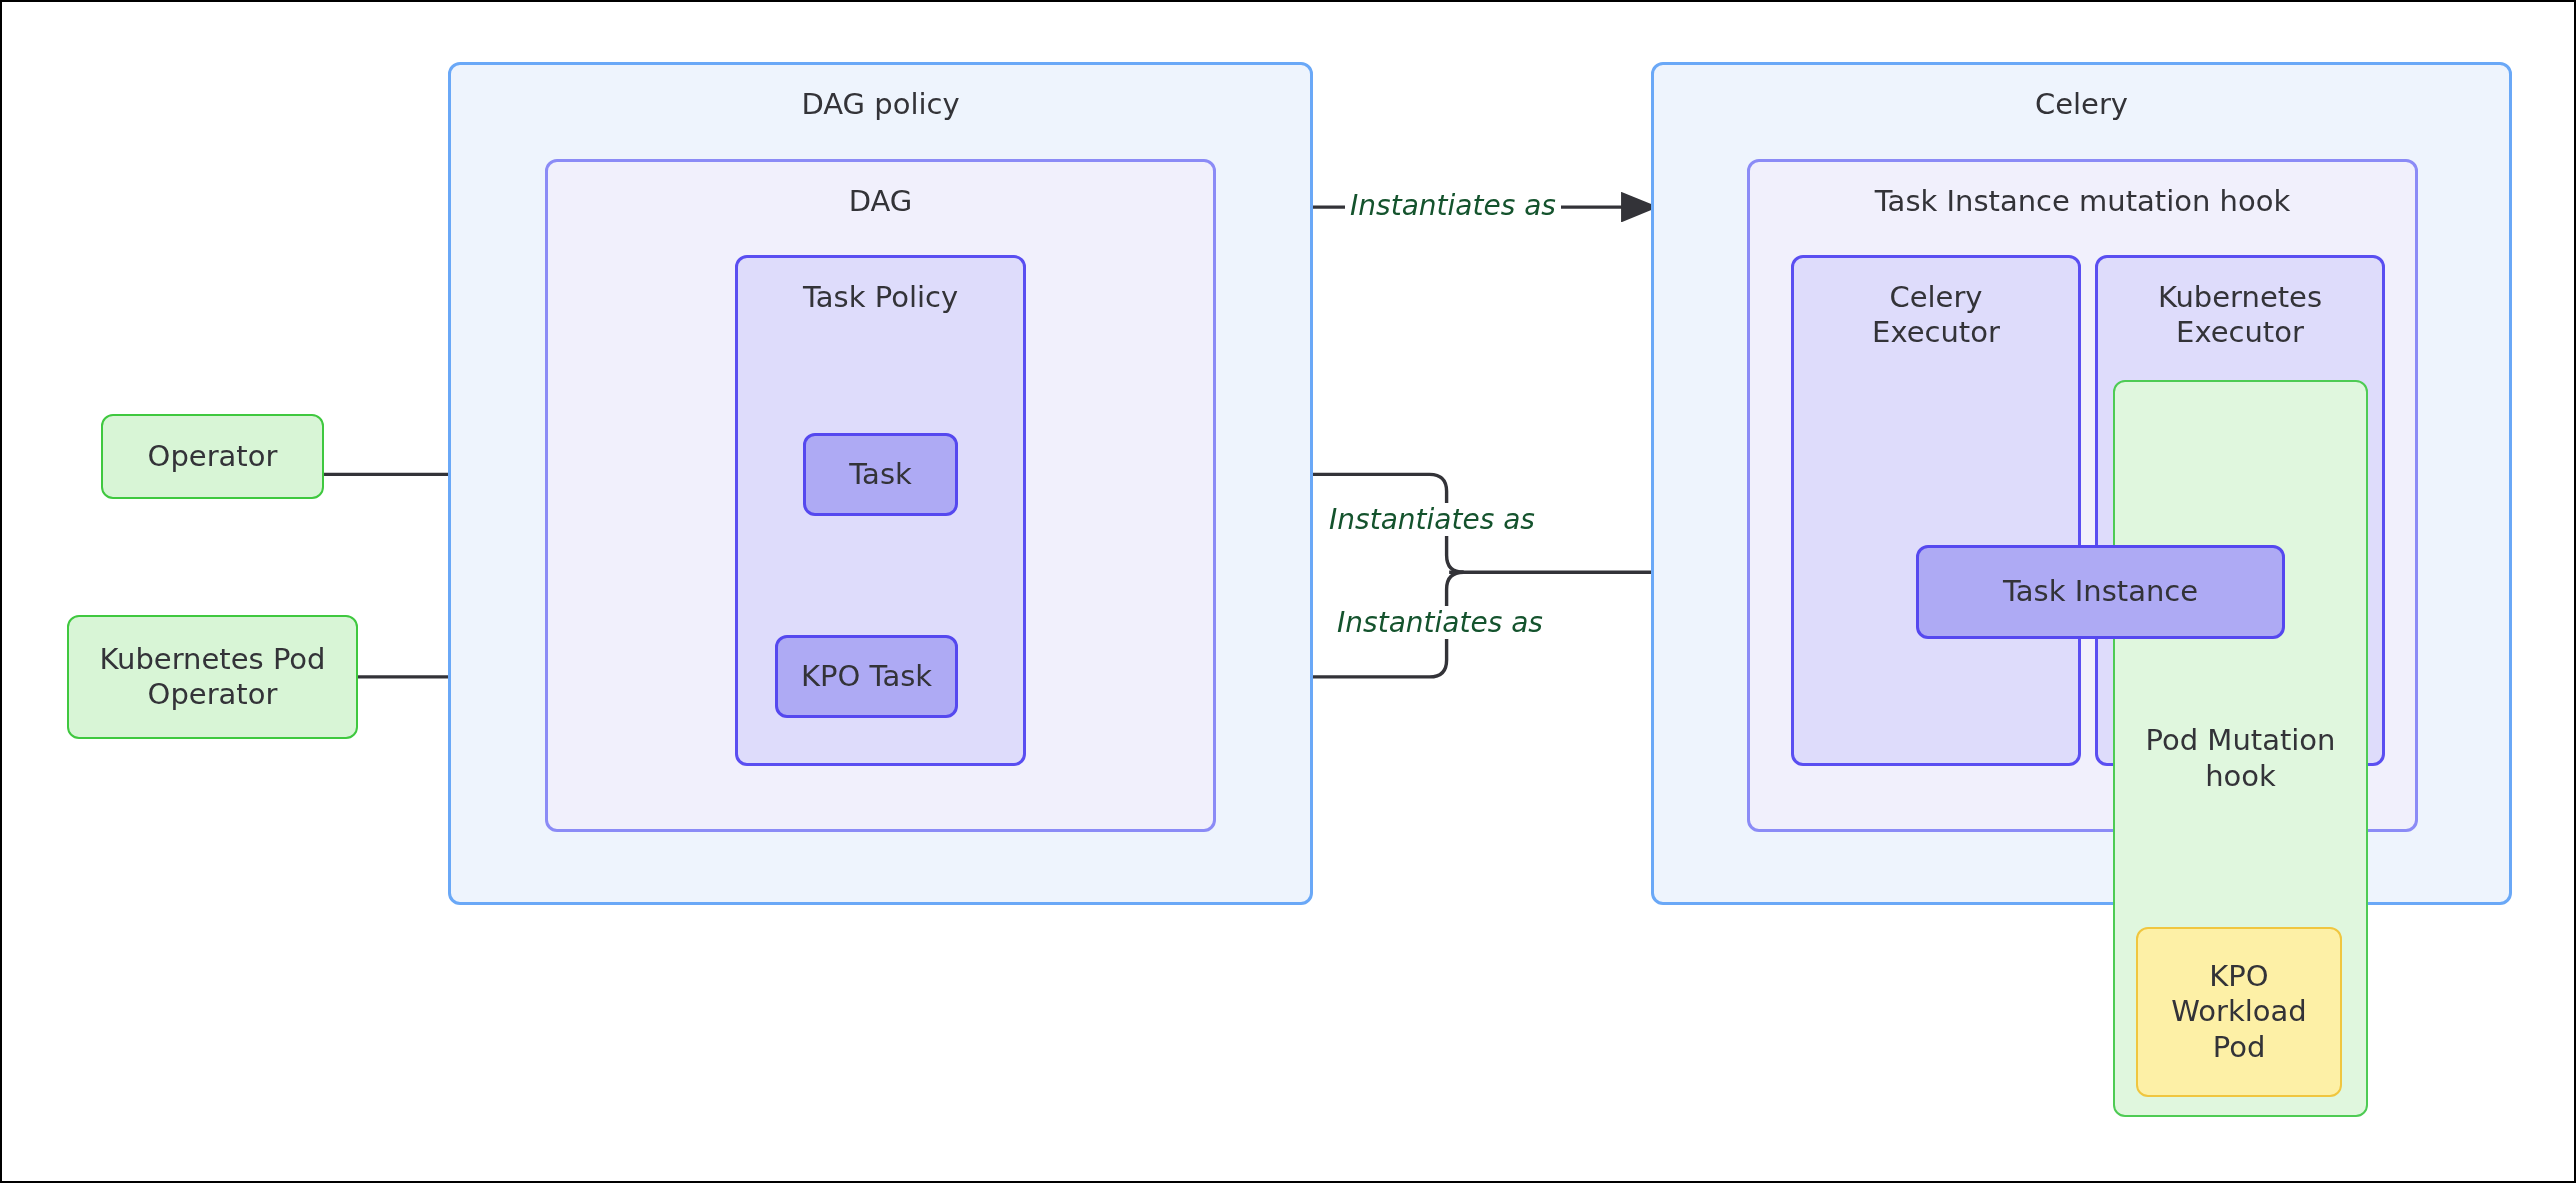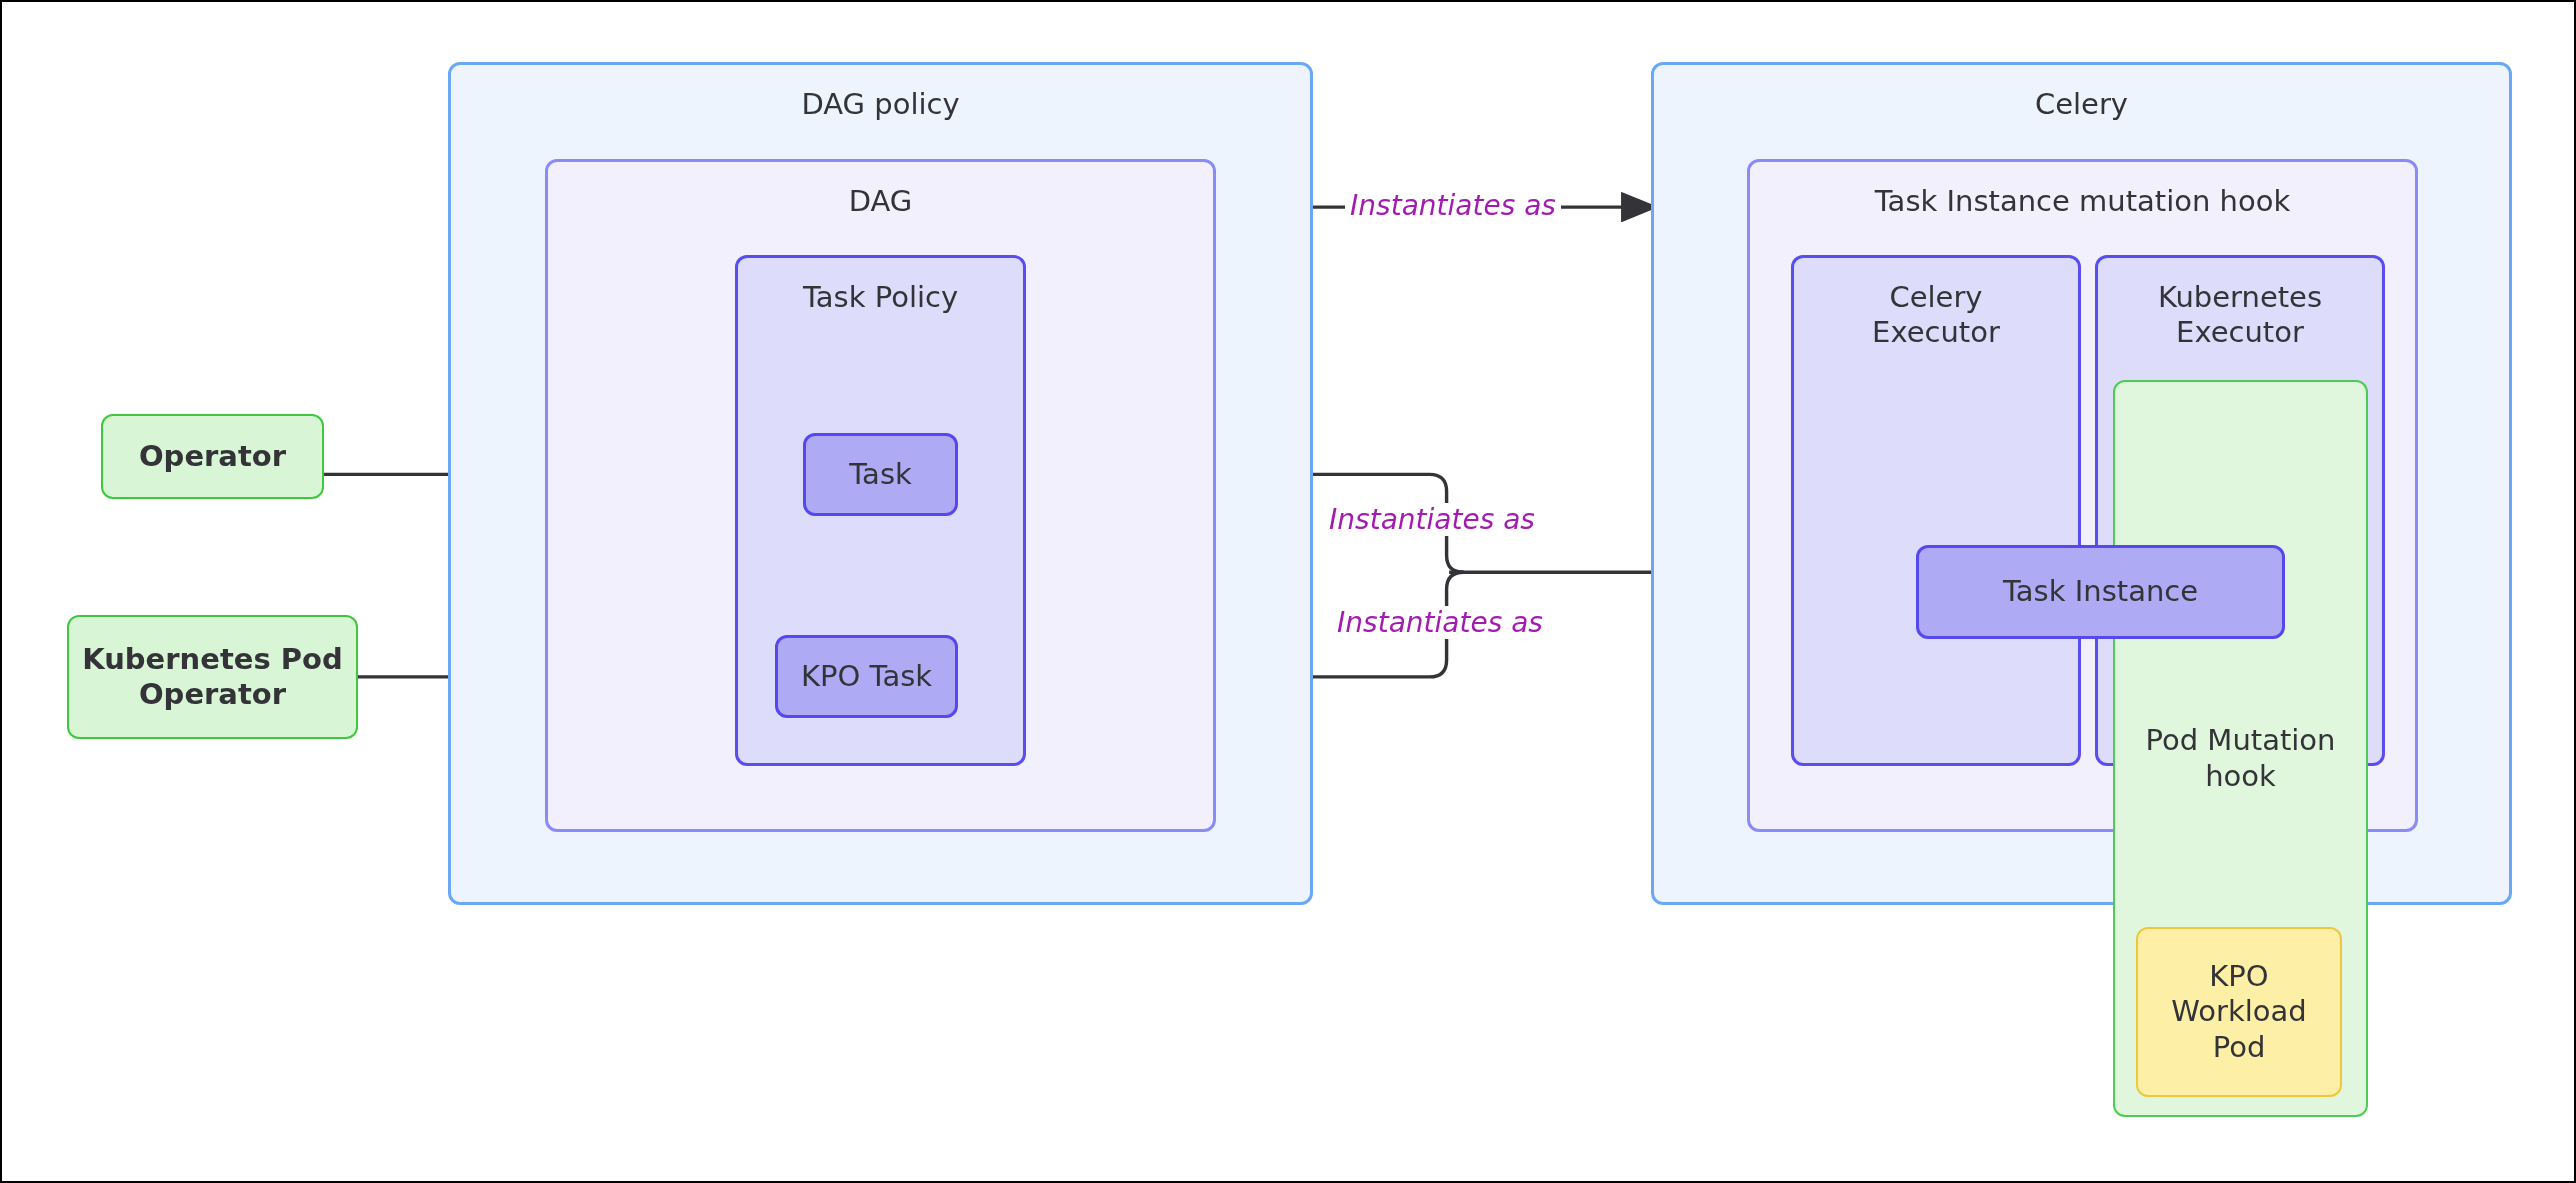--- a/index.html
+++ b/index.html
@@ -70,42 +70,41 @@
   
   .leaf-purple {
     background: #aeaaf4;
     border: 3.4px solid #5548ef;
     border-radius: 12px;
   }
   .leaf-green {
     background: #d8f5d6;
     border: 2.6px solid #3fc83f;
     border-radius: 12px;
-    font-weight: bold;
   }
   .leaf-yellow {
     background: #fdf0a6;
     border: 2.6px solid #f0c63f;
     border-radius: 12px;
   }
   .f34 { font-size: 29px; }
   
   #edges {
     position: absolute;
     left: 0; top: 0;
     width: 2576px;
     height: 1183px;
     pointer-events: none;
   }
   .edge-label {
     position: absolute;
     font-family: "DejaVu Sans", sans-serif;
     font-style: italic;
     font-size: 28px;
-    color: #a21caf;
+    color: #14532d;
     white-space: nowrap;
     background: #ffffff;
     padding: 0 5.1px;
   }
 </style>
 </head>
 <body>
 
 <div id="canvas">
 

